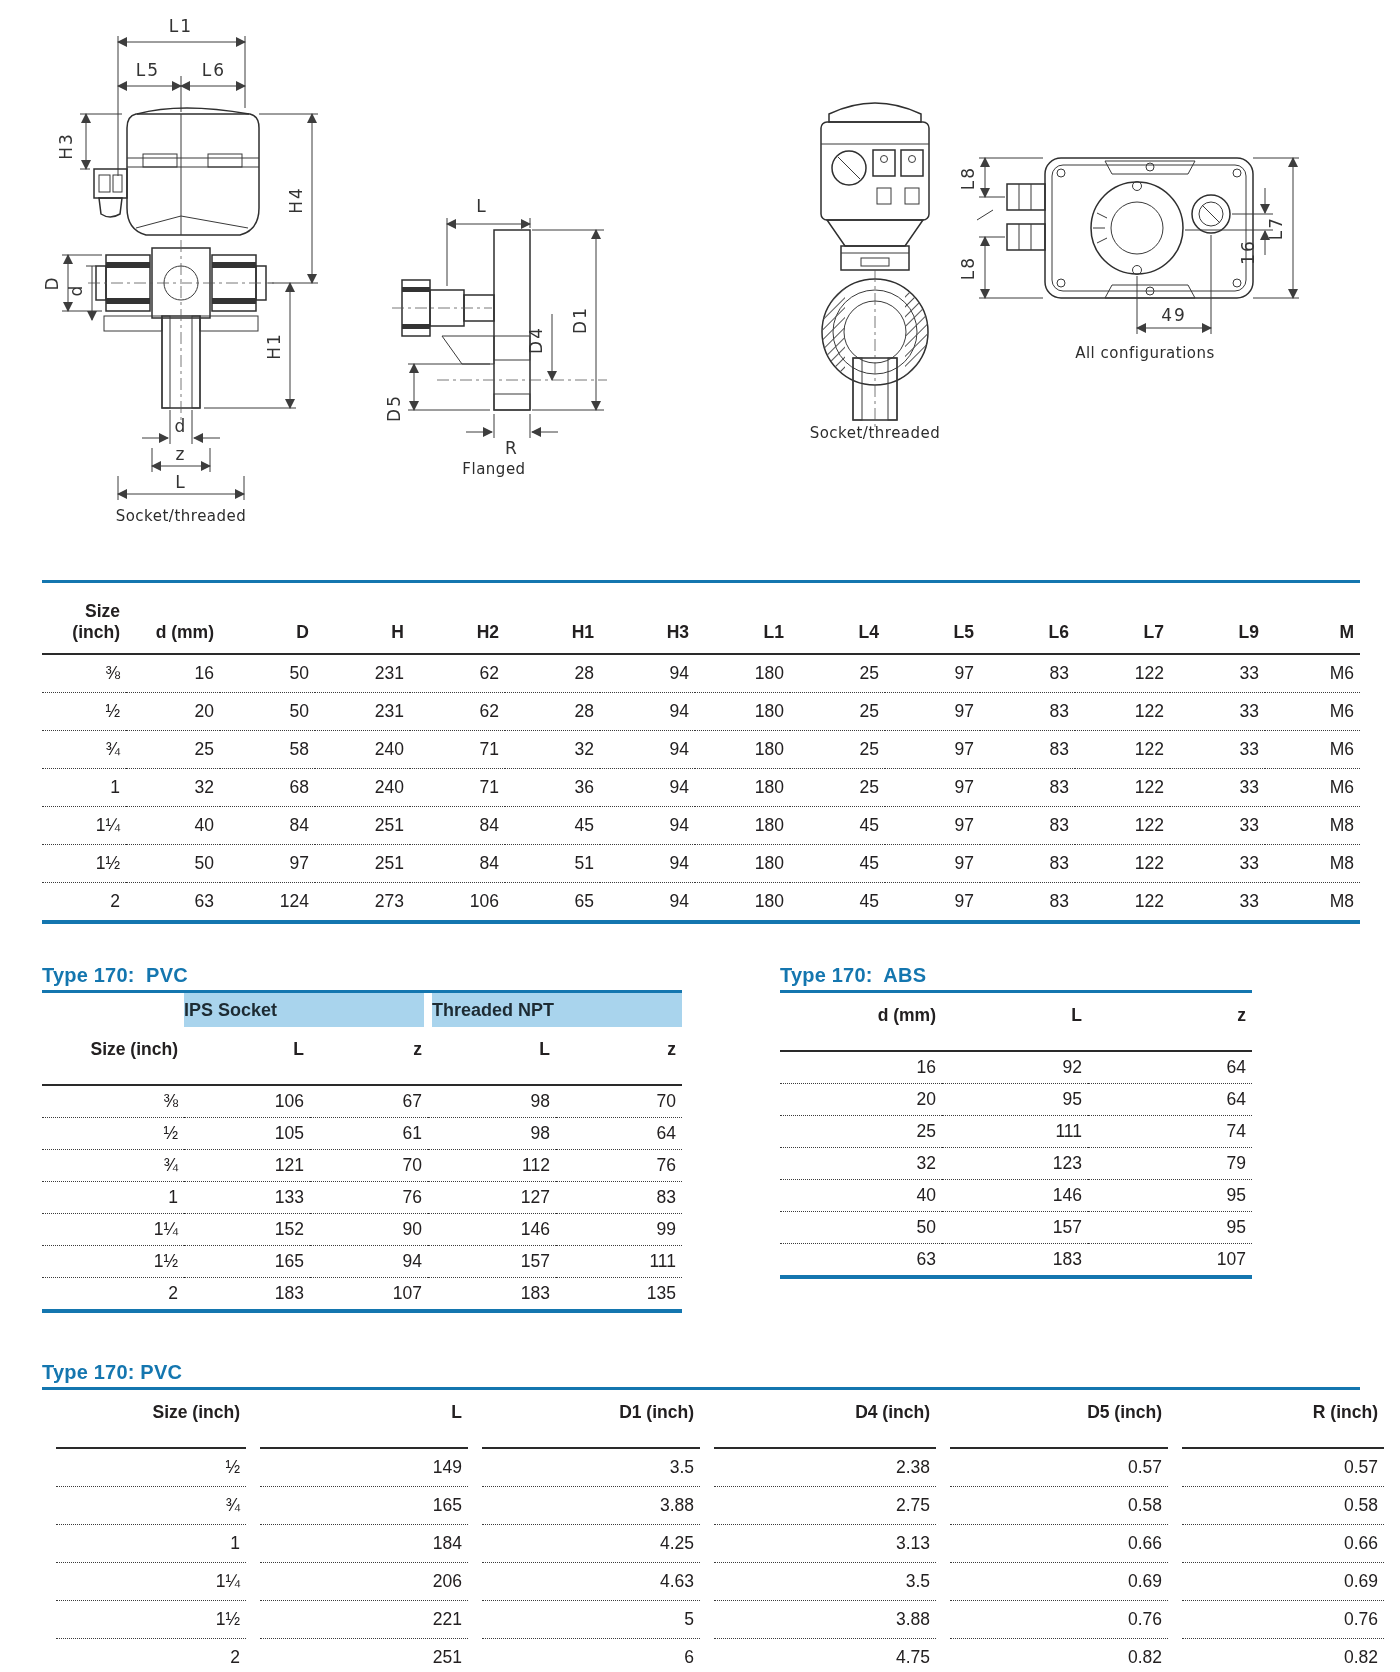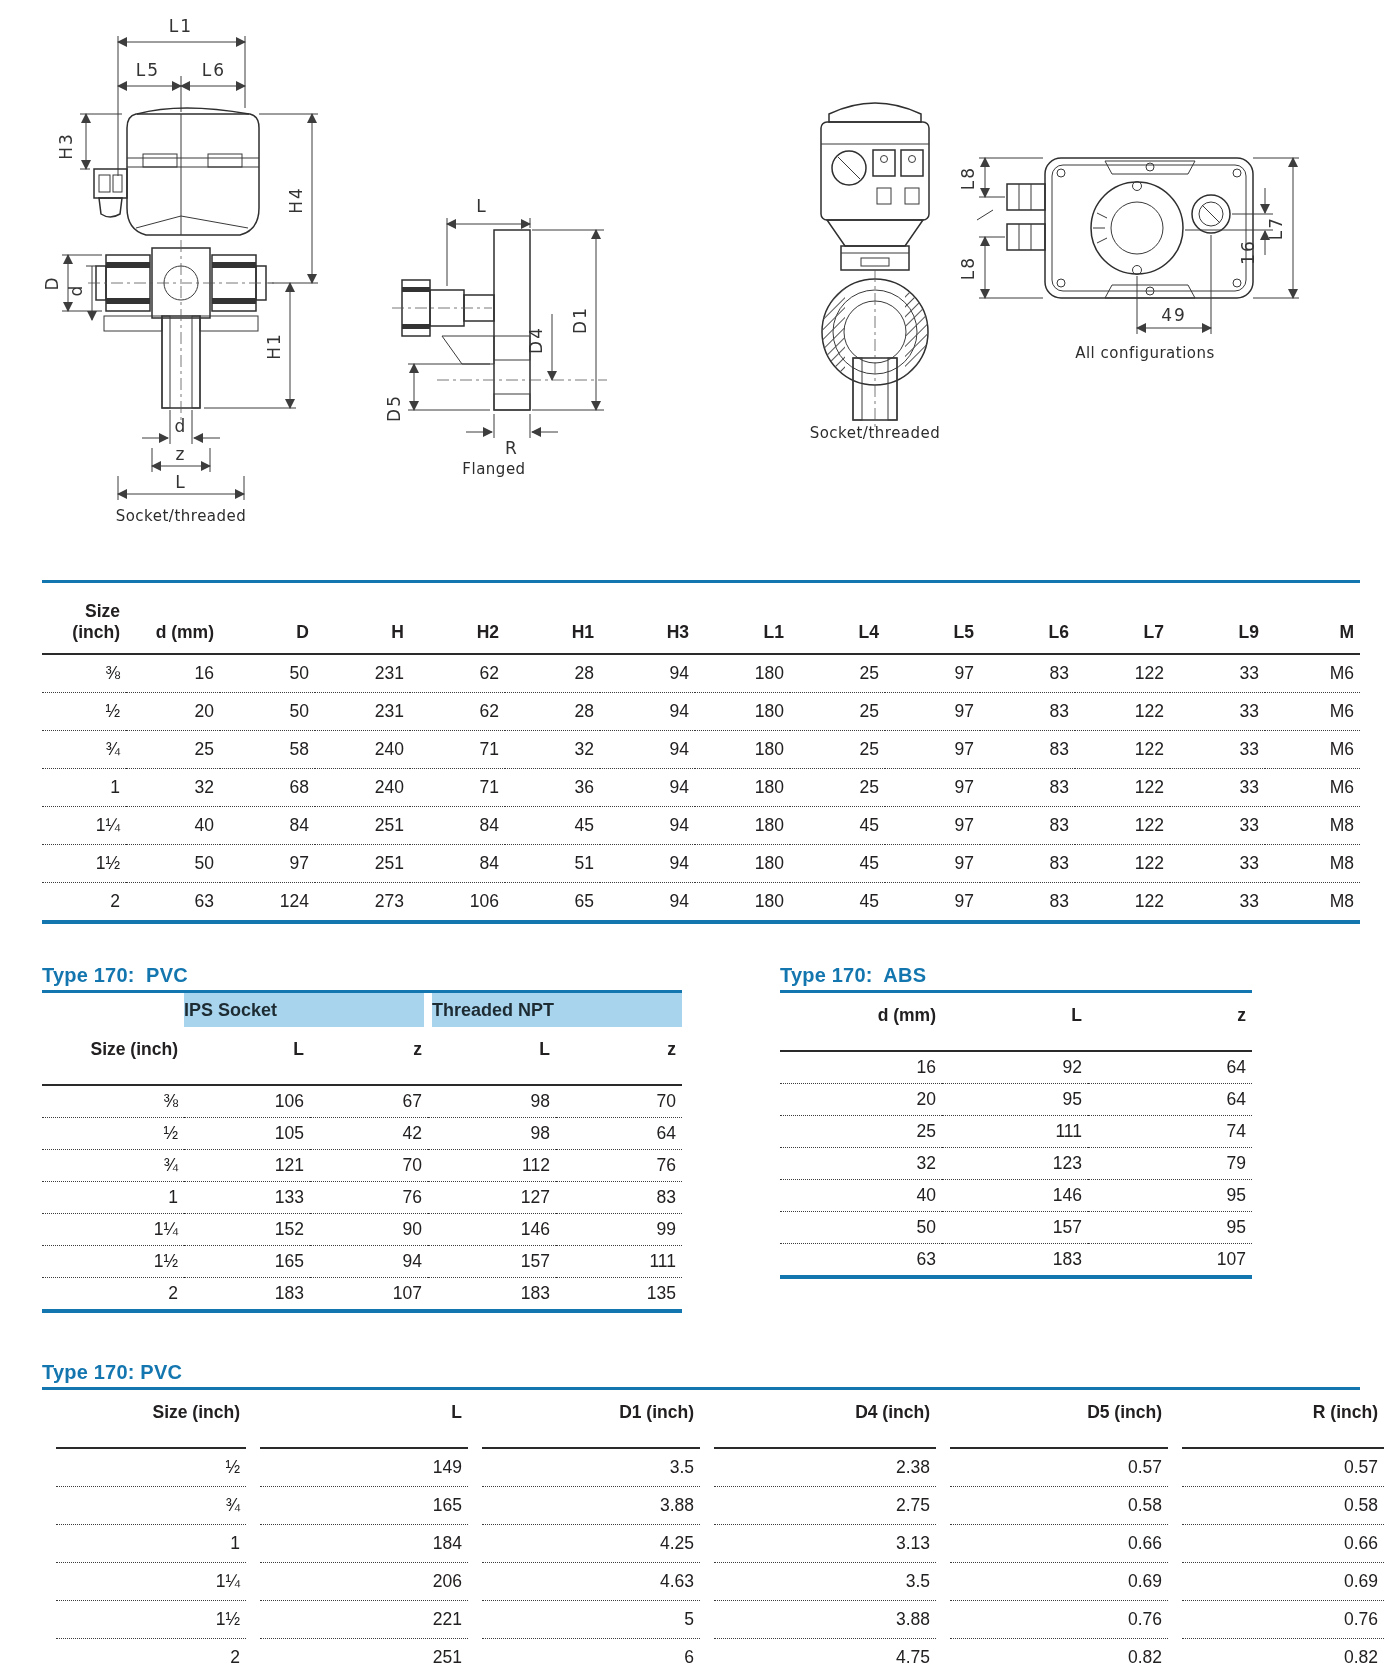--- a/index.html
+++ b/index.html
@@ -437,21 +437,21 @@
             <tr>
               <td>⅜</td>
               <td>106</td>
               <td>67</td>
               <td>98</td>
               <td>70</td>
             </tr>
             <tr>
               <td>½</td>
               <td>105</td>
-              <td>42</td>
+              <td>61</td>
               <td>98</td>
               <td>64</td>
             </tr>
             <tr>
               <td>¾</td>
               <td>121</td>
               <td>70</td>
               <td>112</td>
               <td>76</td>
             </tr>

